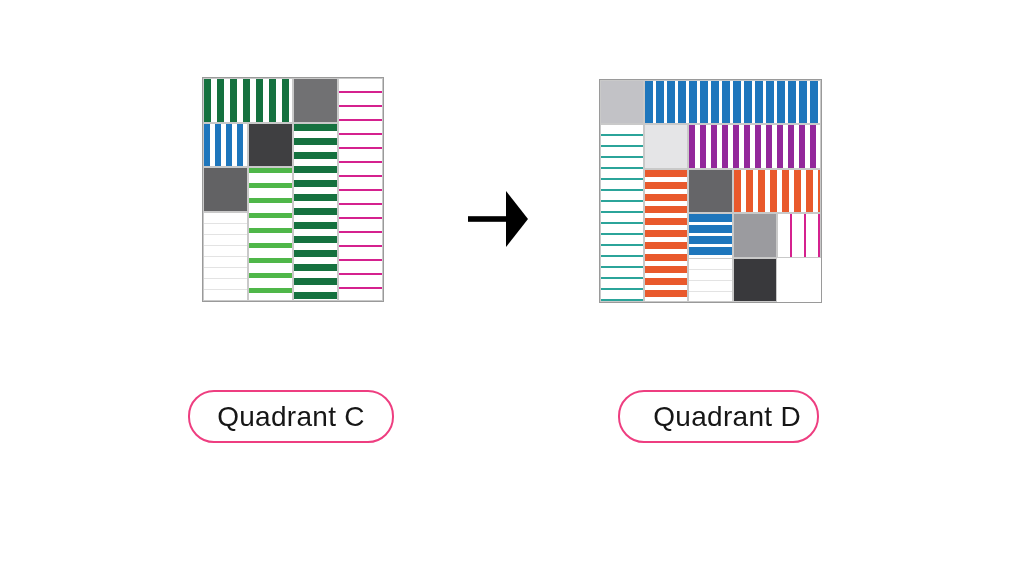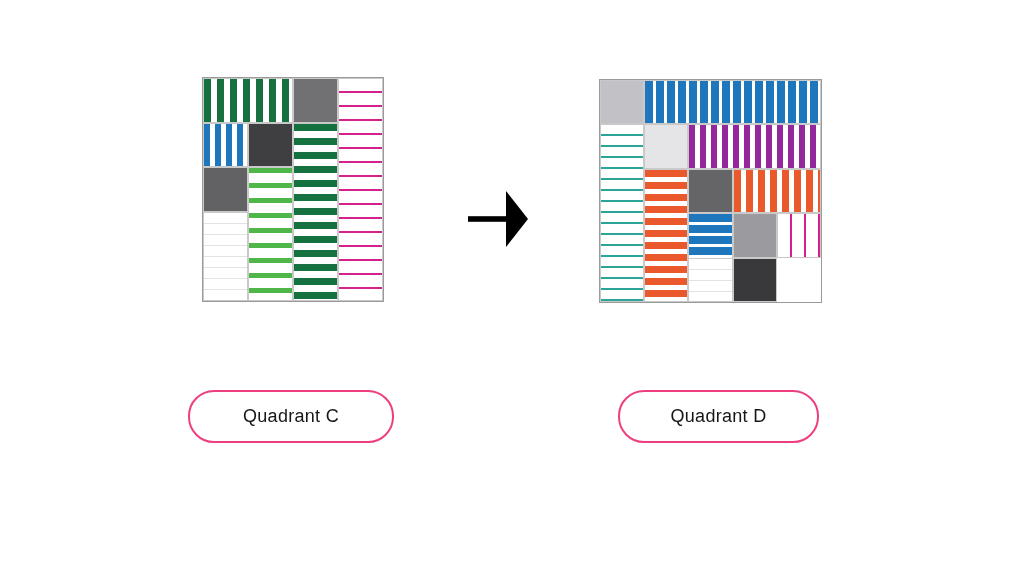--- a/index.html
+++ b/index.html
@@ -12,25 +12,25 @@
   }
   .fig-left{left:202px;top:77px;width:182px;height:225px;}
   .fig-right{left:599px;top:79px;width:223px;height:224px;}
   .cell{
     position:absolute;box-sizing:border-box;border:1px solid #c9c9c9;
   }
   .arrow{position:absolute;left:468px;top:191px;width:60px;height:56px;}
   .choice{
     position:absolute;display:flex;align-items:center;justify-content:center;
     background:#ffffff;border:2.5px solid #ee3e80;border-radius:26px;
-    font-family:"Liberation Sans",sans-serif;font-size:18px;color:#161616;
+    font-family:"Liberation Sans",sans-serif;font-size:28px;color:#161616;
     letter-spacing:0.3px;cursor:pointer;box-sizing:border-box;padding:16px;
   }
   .choice-c{left:188px;top:390px;width:206px;height:53px;}
-  .choice-d{left:618px;top:390px;width:201px;height:53px;}
+  .choice-d{left:618px;top:390px;width:201px;height:53px;justify-content:flex-end;}
 </style>
 </head>
 <body>
 
 <div class="canvas">
 
   <div class="figure fig-left">
       <div class="cell" style="left: 0px; top: 0px; width: 90px; height: 44.6px; background: repeating-linear-gradient(to right, rgb(21, 113, 63) 0px, rgb(21, 113, 63) 7px, rgb(255, 255, 255) 7px, rgb(255, 255, 255) 13px);"></div>
       <div class="cell" style="left: 90px; top: 0px; width: 45px; height: 44.6px; background: rgb(113, 113, 115);"></div>
       <div class="cell" style="left: 135px; top: 0px; width: 45px; height: 223px; background: repeating-linear-gradient(rgb(255, 255, 255) 0px, rgb(255, 255, 255) 12px, rgb(213, 33, 142) 12px, rgb(213, 33, 142) 14px);"></div>

